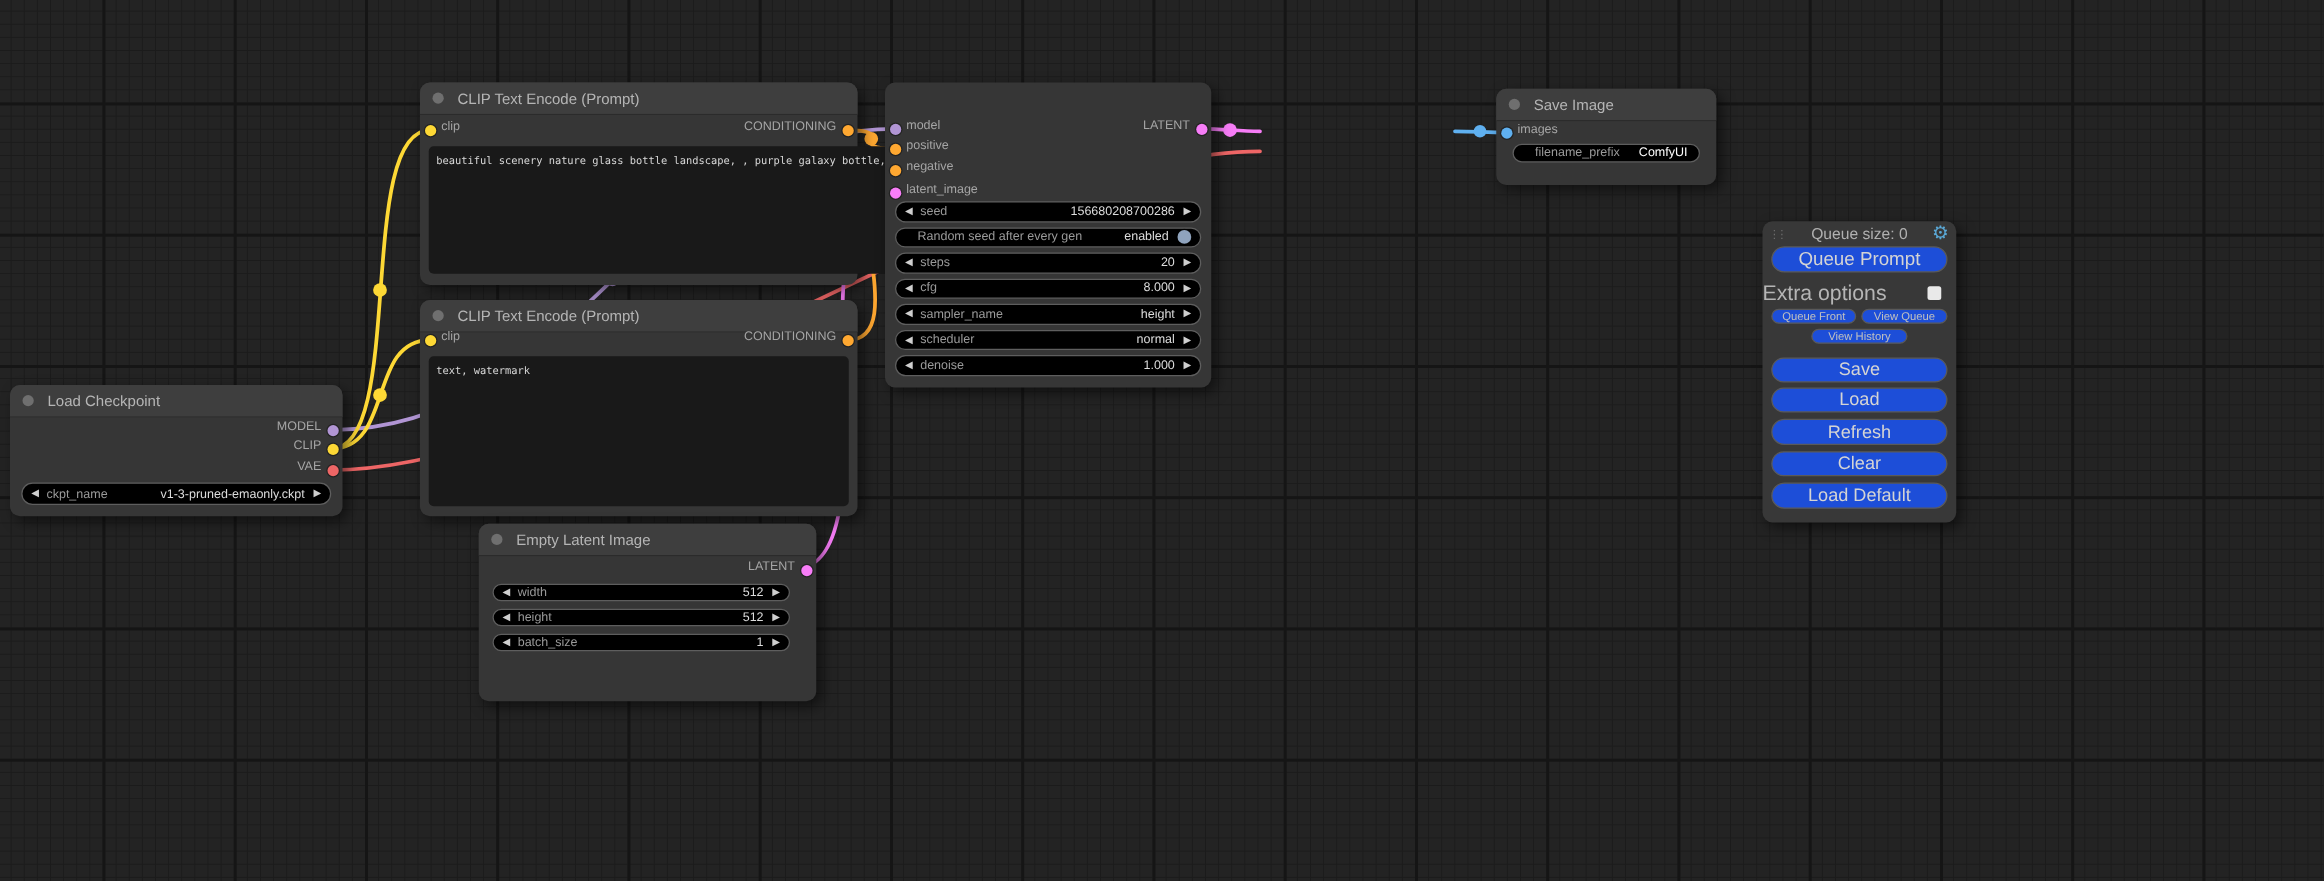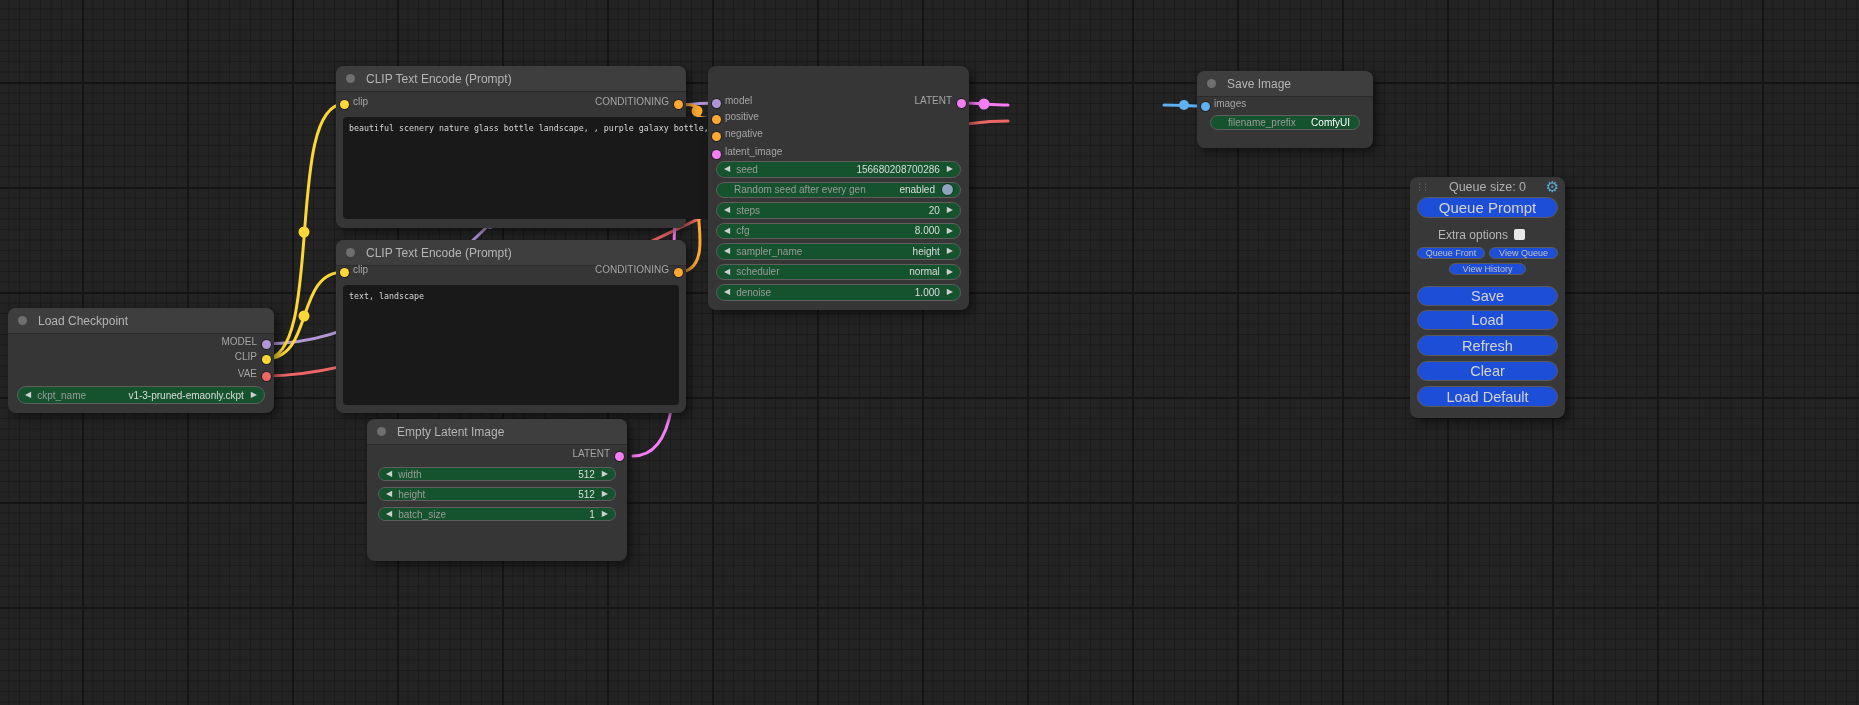--- a/index.html
+++ b/index.html
@@ -18,40 +18,40 @@
   .node{position:absolute;z-index:2;background:#363636;border-radius:8px;
     box-shadow:4px 4px 10px rgba(0,0,0,.5);color:#b5b5b5;}
   .node-header{position:absolute;left:0;right:0;top:0;height:25px;background:#3e3e3e;
     border-radius:8px 8px 0 0;border-bottom:1px solid #2b2b2b;display:flex;align-items:center;}
   .collapse-dot{width:9px;height:9px;border-radius:50%;background:#6f6f6f;margin-left:10px;flex:none;}
   .node-title{margin-left:11px;font-size:12px;color:#b5b5b5;white-space:nowrap;}
   .slot{position:absolute;left:0;right:0;height:16px;display:flex;font-size:10px;color:#a5a5a5;}
   .slot .dot{position:absolute;top:3.5px;width:9px;height:9px;border-radius:50%;box-shadow:0 0 0 1px rgba(0,0,0,.35);}
   .dot.in{left:3.5px;} .dot.out{right:3.5px;}
   .in-label{margin-left:17px;} .out-label{margin-left:auto;margin-right:17px;}
-  .widget{position:absolute;background:#14532d;border:1px solid #5e5e5e;border-radius:9px;
+  .widget{position:absolute;background:#000000;border:1px solid #5e5e5e;border-radius:9px;
     display:flex;align-items:center;font-size:10px;color:#9a9a9a;box-sizing:border-box;padding:0 7px;}
   .widget .arrow{flex:none;font-size:8px;color:#cfcfcf;line-height:1;}
   .widget .wlabel{margin-left:6px;white-space:nowrap;}
   .widget .wvalue{margin-left:auto;margin-right:7px;color:#dcdcdc;white-space:nowrap;}
   .widget.noarrow .wvalue{margin-right:2px;}
   .prompt-box{position:absolute;background:#191919;border-radius:4px;padding:5px 6px;box-sizing:border-box;
     font-family:"DejaVu Sans Mono",monospace;font-size:8.3px;line-height:13px;color:#d8d8d8;
     white-space:pre-wrap;word-break:break-word;overflow:hidden;}
   .toggle-circle{flex:none;width:11px;height:11px;border-radius:50%;margin-left:5px;box-shadow:0 0 0 1px rgba(0,0,0,.4);}
   
   #queue-panel{position:absolute;z-index:3;background:#383838;border-radius:8px;
     box-shadow:4px 4px 10px rgba(0,0,0,.5);color:#c9c9c9;}
   .qp-btn{position:absolute;background:#1d4ed8;border:1px solid #5a5a5a;border-radius:12px;
     display:flex;align-items:center;justify-content:center;color:#d4d4d4;box-sizing:border-box;white-space:nowrap;}
   .qp-row1{position:absolute;left:0;right:0;top:3px;height:14px;display:flex;align-items:center;}
   .drag-handle{position:absolute;left:5px;color:#6f6f6f;font-size:9px;letter-spacing:-3px;line-height:1;}
   .queue-size{margin:0 auto;font-size:12.5px;color:#b0b0b0;}
   .gear{position:absolute;right:6px;top:-1px;font-size:15px;line-height:1;}
-  .extra-row{position:absolute;left:0;right:12px;display:flex;align-items:center;justify-content:center;font-size:12px;color:#b5b5b5;}
+  .extra-row{position:absolute;left:0;right:12px;display:flex;align-items:center;justify-content:space-between;font-size:17px;color:#b5b5b5;}
   .checkbox{width:11px;height:11px;background:#e9e9e9;border-radius:2px;margin-left:6px;}
 </style>
 </head>
 <body>
 
 <div id="canvas">
 
   <svg id="wires" width="1859" height="705">
     <path d="M265,344 C465,344 516,103 716,103" stroke="#b195d4"></path>
     <path d="M265,359 C325,359 284,104 344,104" stroke="#fdd835"></path>
@@ -116,21 +116,21 @@
     <div class="node-header">
       <span class="collapse-dot"></span>
       <span class="node-title">CLIP Text Encode (Prompt)</span>
     </div>
     <div class="slot" style="top:24px;">
       <span class="dot in" style="background-color: rgb(253, 216, 53);"></span>
       <span class="in-label">clip</span>
       <span class="out-label">CONDITIONING</span>
       <span class="dot out" style="background-color: rgb(255, 168, 49);"></span>
     </div>
-    <div class="prompt-box" style="left:7px;top:45px;width:336px;height:120px;">text, landscape</div>
+    <div class="prompt-box" style="left:7px;top:45px;width:336px;height:120px;">text, watermark</div>
   </div>
 
   <div class="node" style="left:708px;top:66px;width:261px;height:244px;">
     <div class="slot" style="top:29px;">
       <span class="dot in" style="background-color: rgb(177, 149, 212);"></span>
       <span class="in-label">model</span>
       <span class="out-label">LATENT</span>
       <span class="dot out" style="background-color: rgb(247, 125, 247);"></span>
     </div>
     <div class="slot" style="top:45px;">
@@ -198,21 +198,21 @@
     <div class="slot" style="top:27px;">
       <span class="dot in" style="background-color: rgb(95, 176, 240);"></span>
       <span class="in-label">images</span>
     </div>
     <div class="widget noarrow" style="left:13px;top:44px;width:150px;height:15px;">
       <span class="wlabel" style="margin-left:10px">filename_prefix</span>
       <span class="wvalue" style="color:#ffffff">ComfyUI</span>
     </div>
   </div>
 
-  <div class="node" style="left:367px;top:419px;width:260px;height:142px;">
+  <div class="node" style="left:383px;top:419px;width:260px;height:142px;padding-left:10px;">
     <div class="node-header">
       <span class="collapse-dot"></span>
       <span class="node-title">Empty Latent Image</span>
     </div>
     <div class="slot" style="top:29px;">
       <span class="out-label">LATENT</span>
       <span class="dot out" style="background-color: rgb(247, 125, 247);"></span>
     </div>
     <div class="widget" style="left:11px;top:48px;width:238px;height:14px;">
       <span class="arrow">◀</span>

